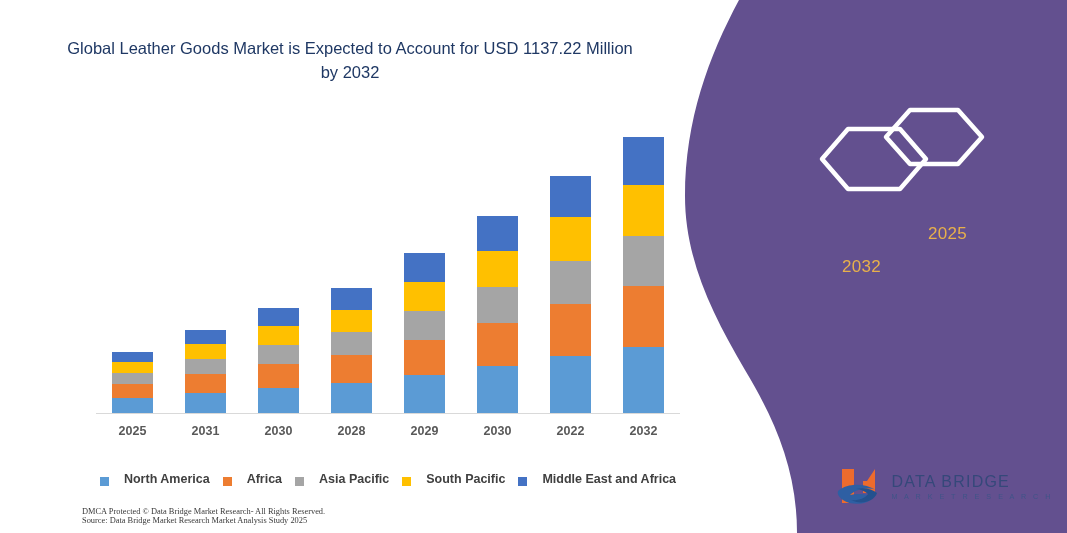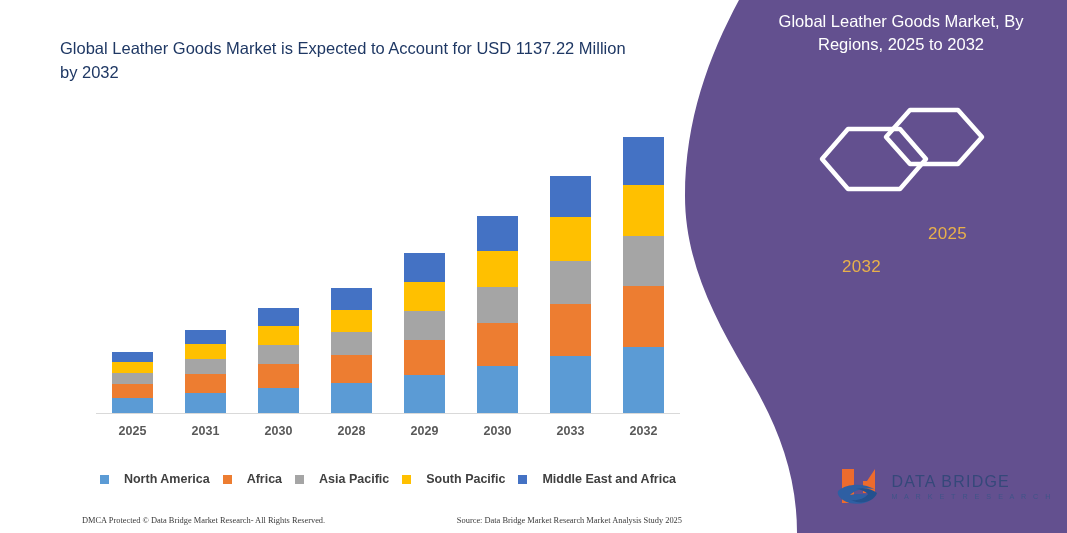--- a/index.html
+++ b/index.html
@@ -86,21 +86,21 @@
   
   .chart-region {
     position:absolute;
     top:0; left:0;
     width:700px; height:533px;
     z-index:2;
   }
   .chart-title {
     position:absolute;
     top:36px; left:60px; width:580px;
-    text-align:left;
+    text-align:center;
     color:#1F3864;
     font-size:16.5px;
     line-height:1.48;
     font-weight:400;
   }
 
   .plot {
     position:absolute;
     left:96px; top:120px;
     width:584px; height:294px;
@@ -150,53 +150,53 @@
   .legend {
     position:absolute;
     top:472px; left:96px;
     width:584px;
     display:flex;
     justify-content:center;
     align-items:center;
     gap:13px;
     flex-wrap:nowrap;
   }
-  .legend-item { display:flex; align-items:center; gap:15px; }
+  .legend-item { display:flex; align-items:flex-end; gap:15px; }
   .legend-swatch { width:9px; height:9px; flex:none; }
   .legend-label {
     font-size:12.5px;
     font-weight:bold;
     color:#404040;
     white-space:nowrap;
   }
 
   .footer {
     position:absolute;
     bottom:8px; left:82px;
     width:600px;
     display:flex;
     justify-content:space-between;
     font-family:"Liberation Serif", serif;
     font-size:8.4px;
     color:#3a3a3a;
+    flex-direction:column;
   }
 </style>
 </head>
 <body>
 
 <svg id="right-panel-svg" viewBox="0 0 400 533" preserveAspectRatio="none">
   <path d="M 72 0 L 400 0 L 400 533 L 130 533
            C 130 470 108 420 78 370
            C 44 312 18 258 18 196
            C 18 120 42 56 72 0 Z" fill="#63508F"></path>
 </svg>
 
 <div class="panel-content">
 
-  <div class="panel-heading">Global Leather Goods Market, By Regions, 2025 to 2032</div>
 
   <div class="hex-wrap">
     <svg class="hex-svg" width="200" height="120" viewBox="0 0 200 120">
       <polygon points="18,63 44,33 96,33 122,63 96,93 44,93" fill="none" stroke="#ffffff" stroke-width="4.5" stroke-linejoin="round"></polygon>
       <polygon points="82,41 106,14 154,14 178,41 154,68 106,68" fill="none" stroke="#ffffff" stroke-width="4.5" stroke-linejoin="round"></polygon>
     </svg>
     <span class="hex-label y2025">2025</span>
     <span class="hex-label y2032">2032</span>
   </div>
 
@@ -298,21 +298,21 @@
     <div class="baseline"></div>
   </div>
 
   <div class="xaxis" id="xaxis">
       <div class="xtick">2025</div>
       <div class="xtick">2031</div>
       <div class="xtick">2030</div>
       <div class="xtick">2028</div>
       <div class="xtick">2029</div>
       <div class="xtick">2030</div>
-      <div class="xtick">2033</div>
+      <div class="xtick">2022</div>
       <div class="xtick">2032</div>
     </div>
 
   <div class="legend" id="legend">
       <div class="legend-item">
         <span class="legend-swatch" style="background: rgb(91, 155, 213);"></span>
         <span class="legend-label">North America</span>
       </div>
       <div class="legend-item">
         <span class="legend-swatch" style="background: rgb(237, 125, 49);"></span>

